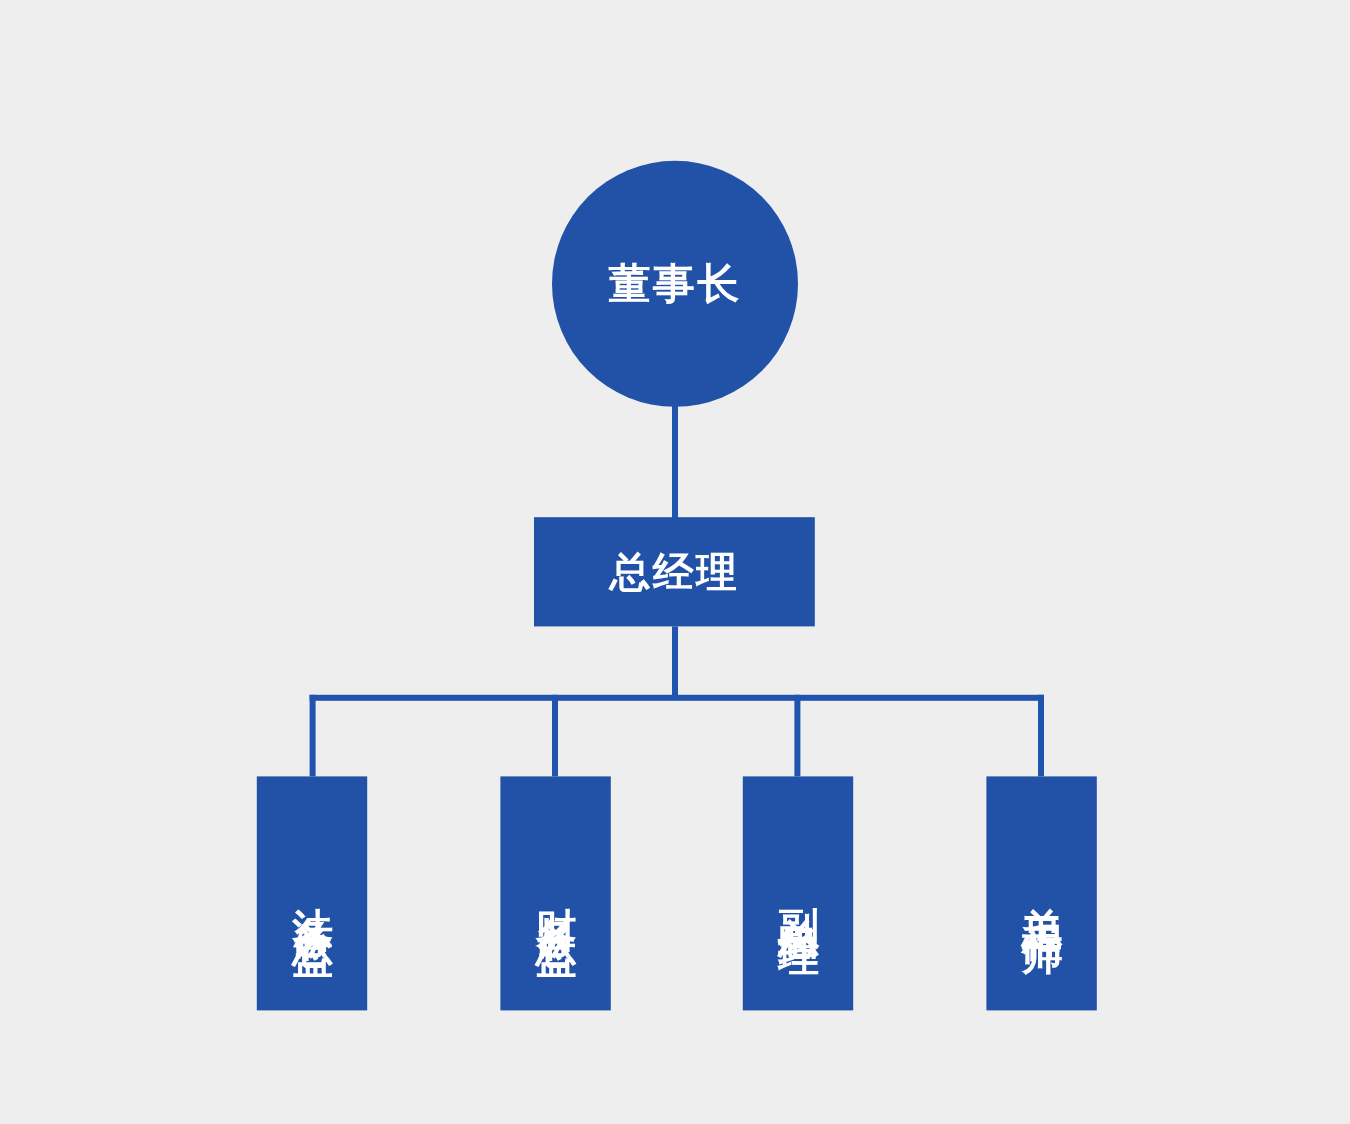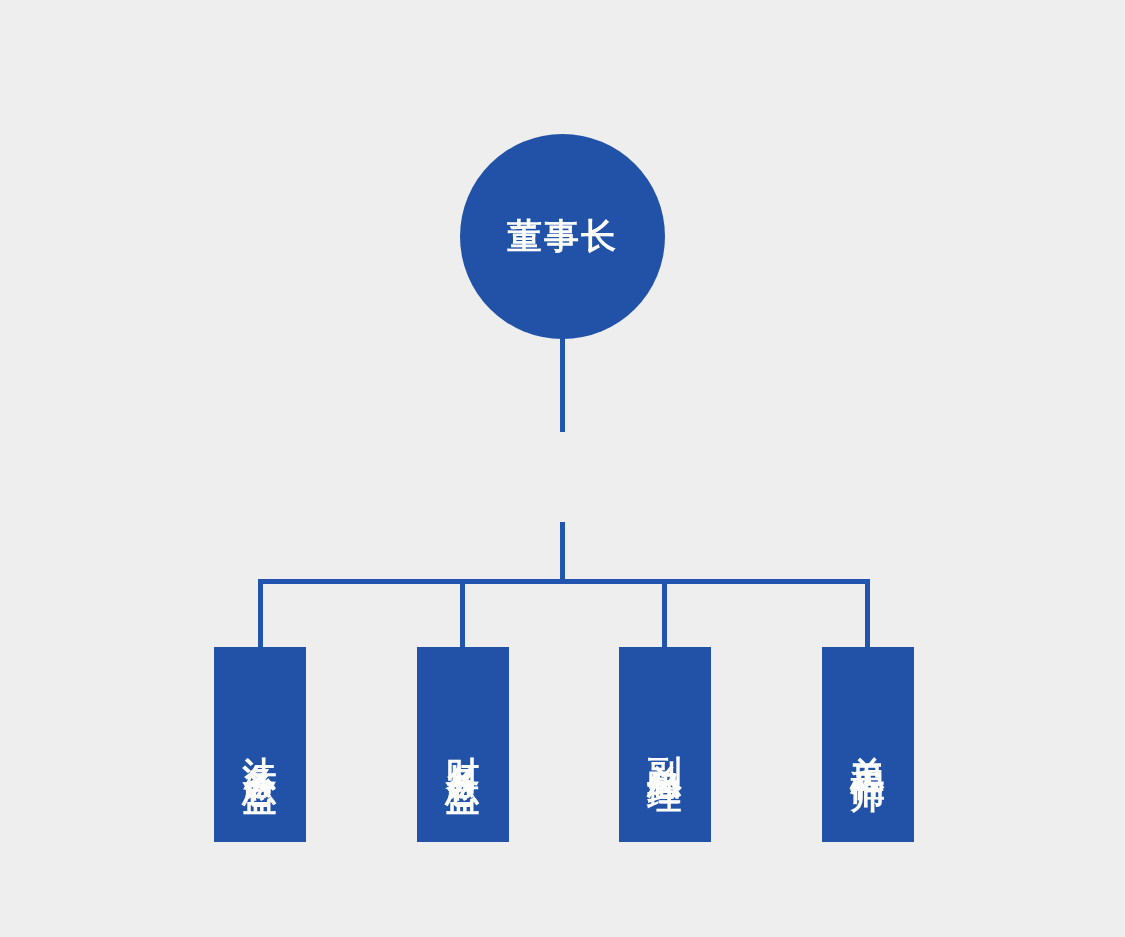--- a/index.html
+++ b/index.html
@@ -82,20 +82,23 @@
   <div class="connector conn-horizontal"></div>
   <div class="connector conn-drop pos-1"></div>
   <div class="connector conn-drop pos-2"></div>
   <div class="connector conn-drop pos-3"></div>
   <div class="connector conn-drop pos-4"></div>
 
   <div class="node node-circle">
     <span>董事长</span>
   </div>
 
+  <div class="node node-rect">
+    <span>总经理</span>
+  </div>
 
   <div class="node node-vrect pos-1">
     <span class="vtext">法务总监</span>
   </div>
   <div class="node node-vrect pos-2">
     <span class="vtext">财务总监</span>
   </div>
   <div class="node node-vrect pos-3">
     <span class="vtext">副总经理</span>
   </div>

